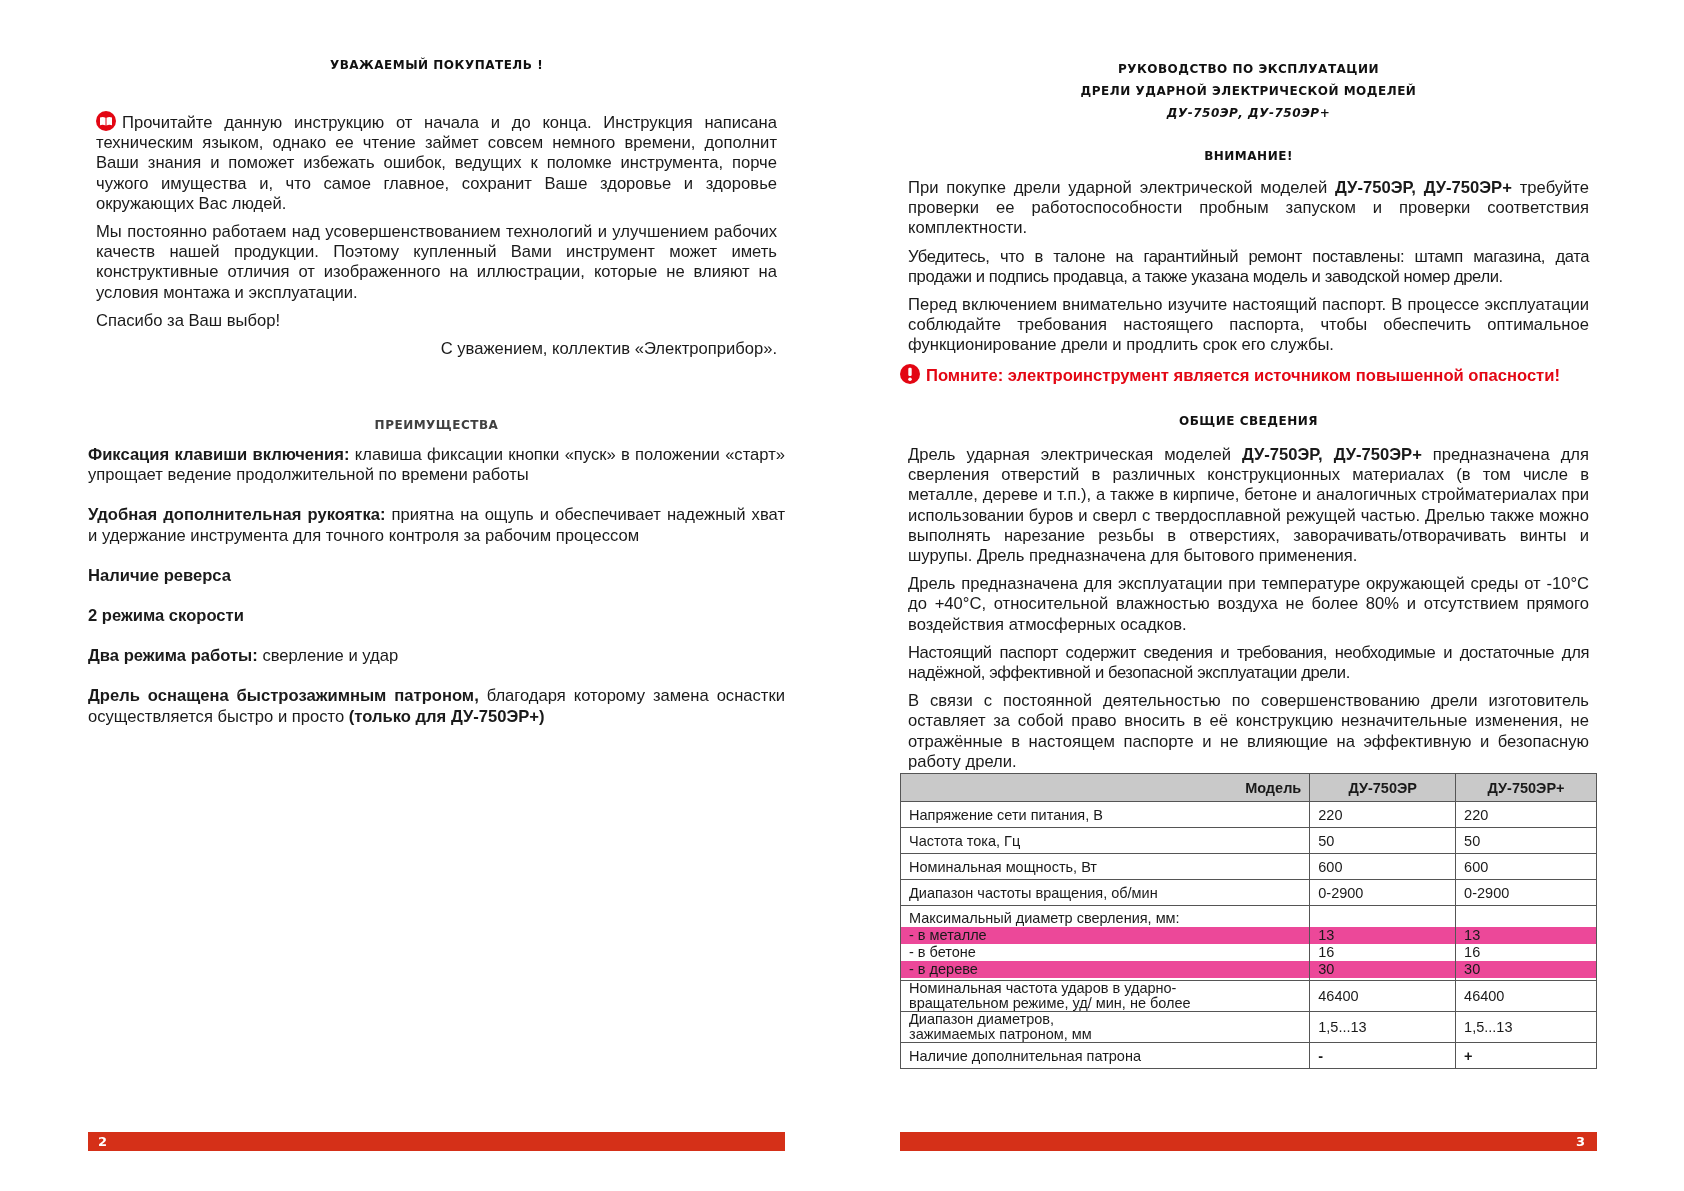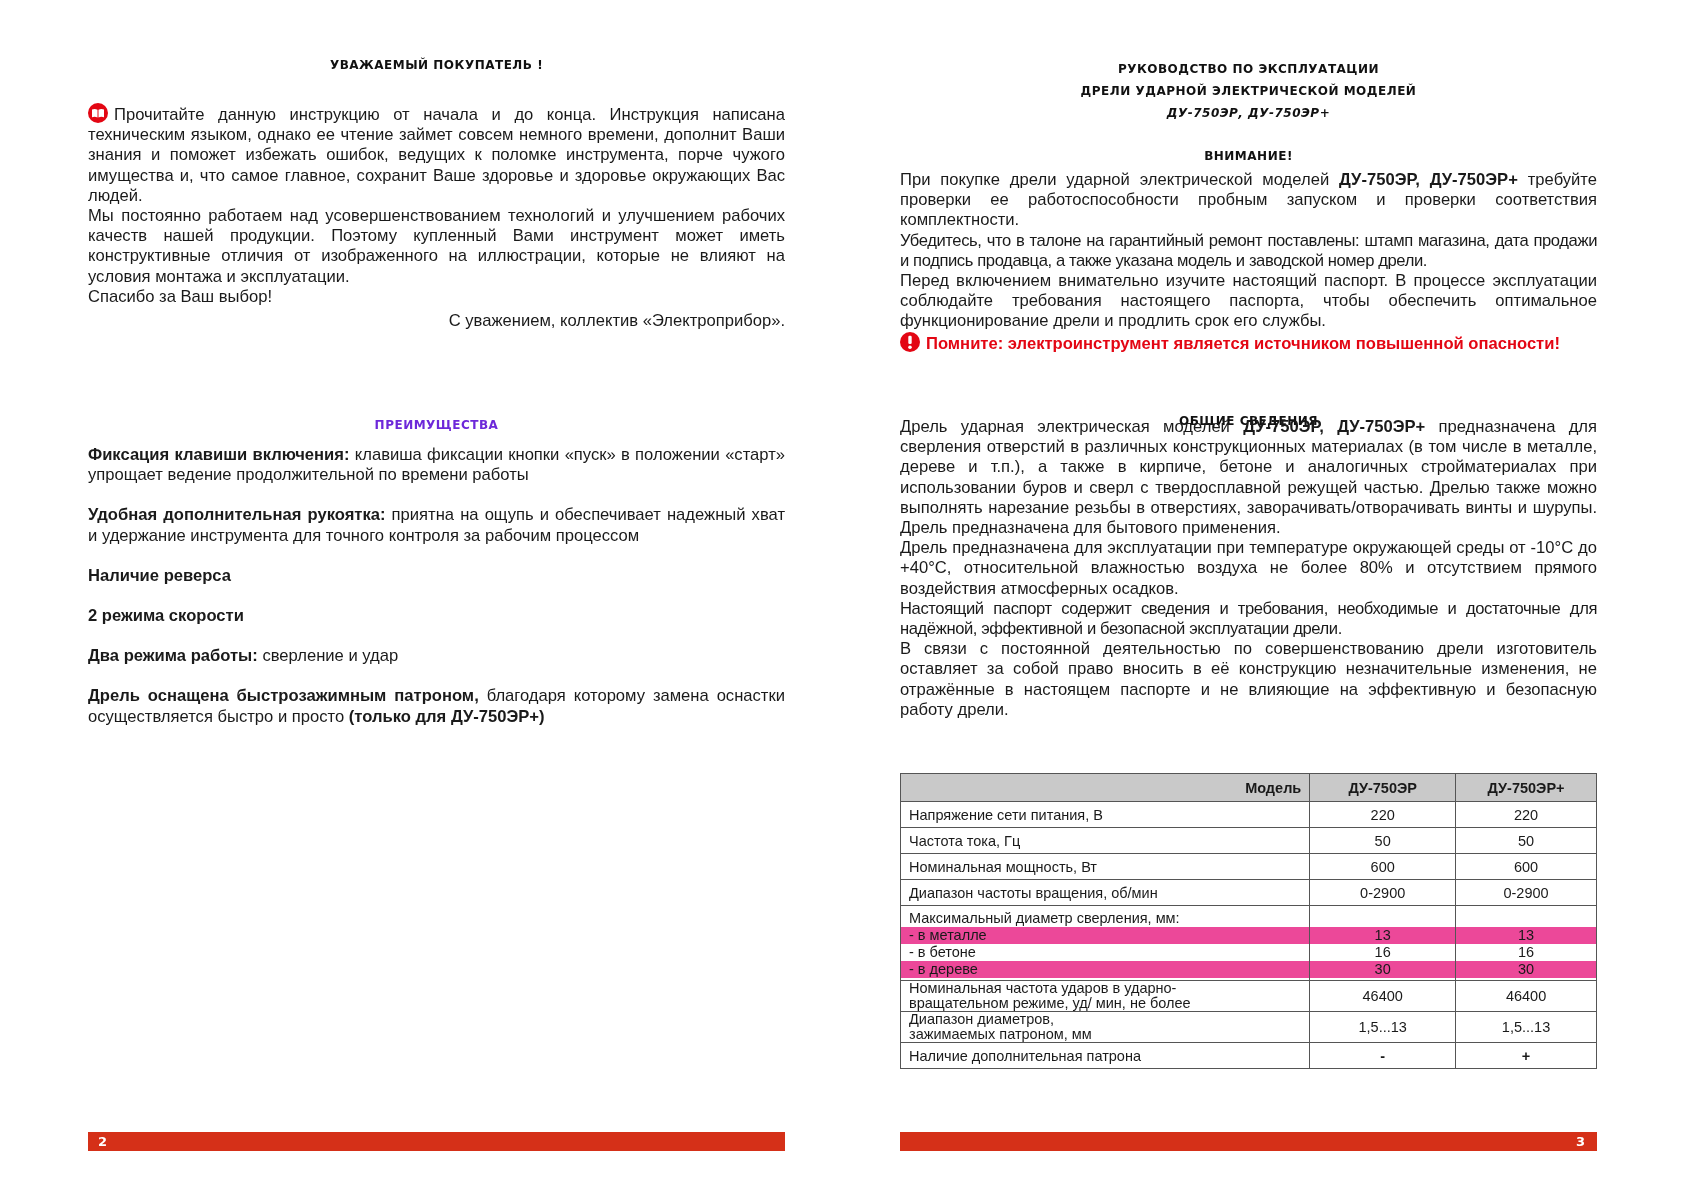--- a/index.html
+++ b/index.html
@@ -4,23 +4,23 @@
 <style>
   html, body { margin:0; padding:0; background:#ffffff; }
   body { width:1684px; height:1191px; position:relative; overflow:hidden;
          font-family:"Liberation Sans", sans-serif; color:#1a1a1a; }
   .page { position:absolute; top:0; }
   #page-left { left:88px; width:697px; }
   #page-right { left:900px; width:697px; }
 
   .h-title { text-align:center; font-family:"DejaVu Sans", sans-serif; font-weight:bold;
              font-size:12px; letter-spacing:0.5px; margin:0; color:#111; text-transform:uppercase; }
-  .h-red { color:#6d28d9; }
+  .h-red { color:#404040; }
 
-  .para { font-size:16.6px; line-height:20.2px; text-align:justify; margin:0; }
+  .para { font-size:16.6px; line-height:20.2px; text-align:justify; margin:8px; }
   .para.tight { letter-spacing:-0.4px; }
   .para.right { text-align:right; }
   .para b { font-weight:bold; }
 
   .inline-icon { display:inline-block; vertical-align:-3px; width:20px; height:20px;
                  margin-right:6px; }
 
   .warn { color:#e30613; font-weight:bold; font-size:16.6px;
           line-height:20.2px; text-align:justify; margin:0; }
 
@@ -33,21 +33,21 @@
   #footer-left span { padding-left:10px; }
   #footer-right { left:900px; width:697px; text-align:right; }
   #footer-right span { padding-right:12px; }
 
   table.spec { position:absolute; left:900px; top:773px; width:697px;
                border-collapse:collapse; font-size:14.5px; color:#1a1a1a; }
   table.spec td, table.spec th { border:1.4px solid #555; padding:0 8px; vertical-align:middle; }
   table.spec th { background:#c9c9c9; font-weight:bold; height:27px; text-align:right; }
   table.spec th.c { text-align:center; }
   table.spec td { height:25px; }
-  table.spec td.c { text-align:center; }
+  table.spec td.c { }
   table.spec col.c1 { width:410px; }
   table.spec col.c2 { width:146px; }
   table.spec col.c3 { width:141px; }
   .sub-row { display:block; line-height:17px; padding:0 8px; margin:0 -8px; }
   .sub-row.shade { background:#ec4899; }
   .two-line { line-height:15px; padding-top:3px; padding-bottom:3px; }
   td.grp { padding-top:4px !important; padding-bottom:2px !important; }
 </style>
 </head>
 <body>
@@ -95,21 +95,21 @@
     <p class="para">Перед включением внимательно изучите настоящий паспорт. В процессе эксплуатации соблюдайте требования настоящего паспорта, чтобы обеспечить оптимальное функционирование дрели и продлить срок его службы.</p>
     <p class="warn"><span class="inline-icon"><svg width="20" height="20" viewBox="0 0 20 20">
             <circle cx="10" cy="10" r="10" fill="#e30613"></circle>
             <rect x="8.3" y="3.8" width="3.4" height="8.2" rx="1.2" fill="#fff"></rect>
             <circle cx="10" cy="15.3" r="1.8" fill="#fff"></circle>
           </svg></span><span>Помните: электроинструмент является источником повышенной опасности!</span></p>
   </div>
 
   <h2 class="h-title" style="position:absolute; top:414px; width:697px;">ОБЩИЕ СВЕДЕНИЯ</h2>
 
-  <div style="position:absolute; top:417px; width:697px;">
+  <div style="position:absolute; top:437px; width:697px;">
     <p class="para"><span>Дрель ударная электрическая моделей </span><b>ДУ-750ЭР, ДУ-750ЭР+</b><span> предназначена для сверления отверстий в различных конструкционных материалах (в том числе в металле, дереве и т.п.), а также в кирпиче, бетоне и аналогичных стройматериалах при использовании буров и сверл с твердосплавной режущей частью. Дрелью также можно выполнять нарезание резьбы в отверстиях, заворачивать/отворачивать винты и шурупы. Дрель предназначена для бытового применения.</span></p>
     <p class="para">Дрель предназначена для эксплуатации при температуре окружающей среды от -10°С до +40°С, относительной влажностью воздуха не более 80% и отсутствием прямого воздействия атмосферных осадков.</p>
     <p class="para tight">Настоящий паспорт содержит сведения и требования, необходимые и достаточные для надёжной, эффективной и безопасной эксплуатации дрели.</p>
     <p class="para">В связи с постоянной деятельностью по совершенствованию дрели изготовитель оставляет за собой право вносить в её конструкцию незначительные изменения, не отражённые в настоящем паспорте и не влияющие на эффективную и безопасную работу дрели.</p>
   </div>
 
   <h2 class="h-title" style="position:absolute; top:776px; width:697px;">ТЕХНИЧЕСКИЕ ХАРАКТЕРИСТИКИ</h2>
 </div>
 
 <table class="spec">

